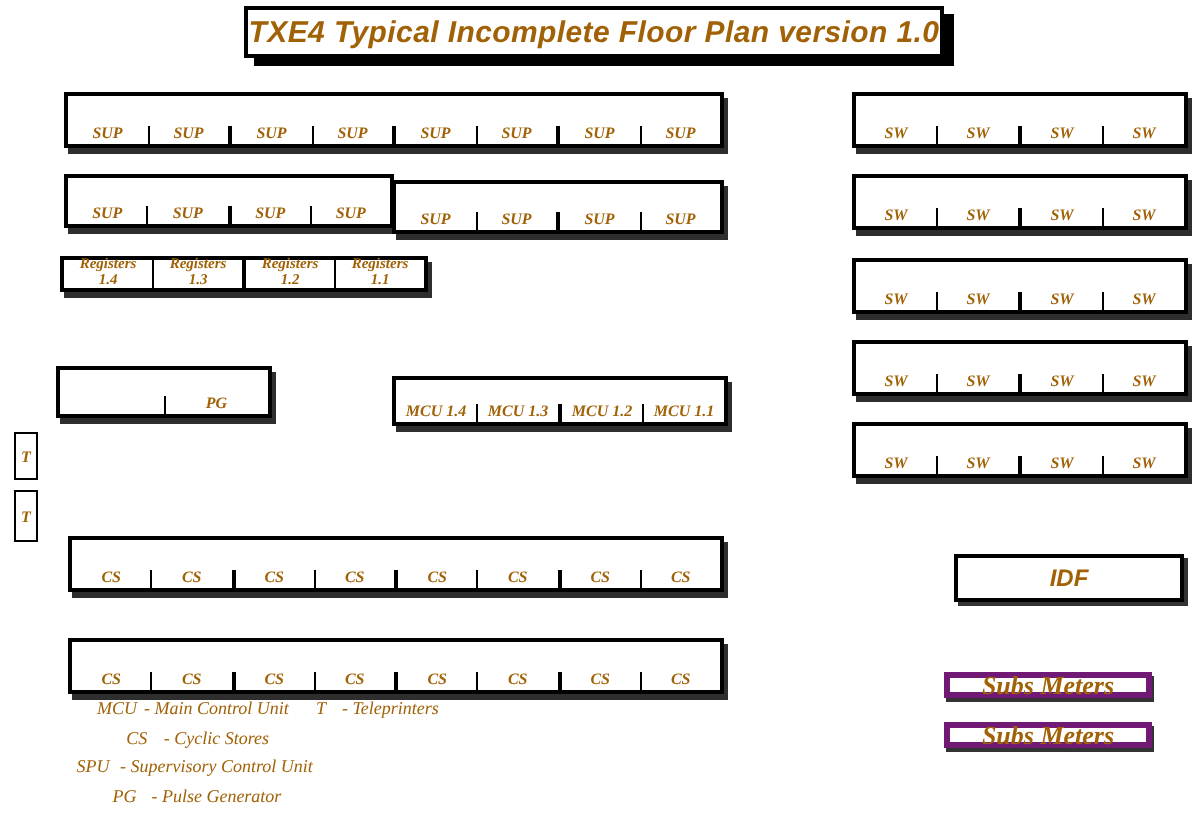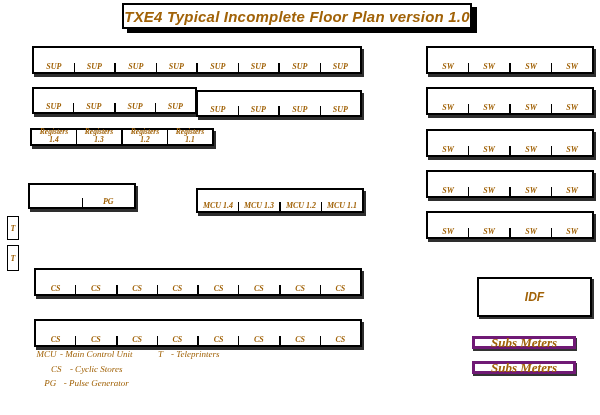--- a/index.html
+++ b/index.html
@@ -61,21 +61,21 @@
     border:1px solid #000;background:#fff;
     display:flex;align-items:center;justify-content:center;
     font-style:italic;font-size:8px;font-weight:bold;
     box-sizing:border-box;
   }
   .tbox1{top:216px;height:24px;}
   .tbox2{top:245px;height:26px;}
 
   
   .idf-box{
-    position:absolute;left:477px;top:277px;width:115px;height:40px;
+    position:absolute;left:477px;top:277px;width:115px;height:24px;
     border:2px solid #000;background:#fff;box-sizing:border-box;
     display:flex;align-items:center;justify-content:center;
     font-family:"Liberation Sans",sans-serif;
     font-weight:bold;font-style:italic;font-size:12px;
     box-shadow:2px 2px 0 rgba(0,0,0,0.8);
   }
   
   .subs-bar{
     position:absolute;left:472px;width:104px;height:13px;
     border:3px solid #701a75;background:#fff;box-sizing:border-box;
@@ -206,19 +206,20 @@
     </div>
 
   <div class="idf-box">IDF</div>
 
   <div class="subs-bar subs-bar1">Subs Meters</div>
   <div class="subs-bar subs-bar2">Subs Meters</div>
 
   <div class="legend legend-left">
       <div class="legend-row"><span class="legend-abbr">MCU</span><span class="legend-desc">- Main Control Unit</span></div>
       <div class="legend-row"><span class="legend-abbr">CS</span><span class="legend-desc">- Cyclic Stores</span></div>
+      <div class="legend-row"><span class="legend-abbr">SPU</span><span class="legend-desc">- Supervisory Control Unit</span></div>
       <div class="legend-row"><span class="legend-abbr">PG</span><span class="legend-desc">- Pulse Generator</span></div>
     </div>
   <div class="legend legend-right">
       <div class="legend-row"><span class="legend-abbr">T</span><span class="legend-desc">- Teleprinters</span></div>
     </div>
 
 </div>
 
 </body></html>

